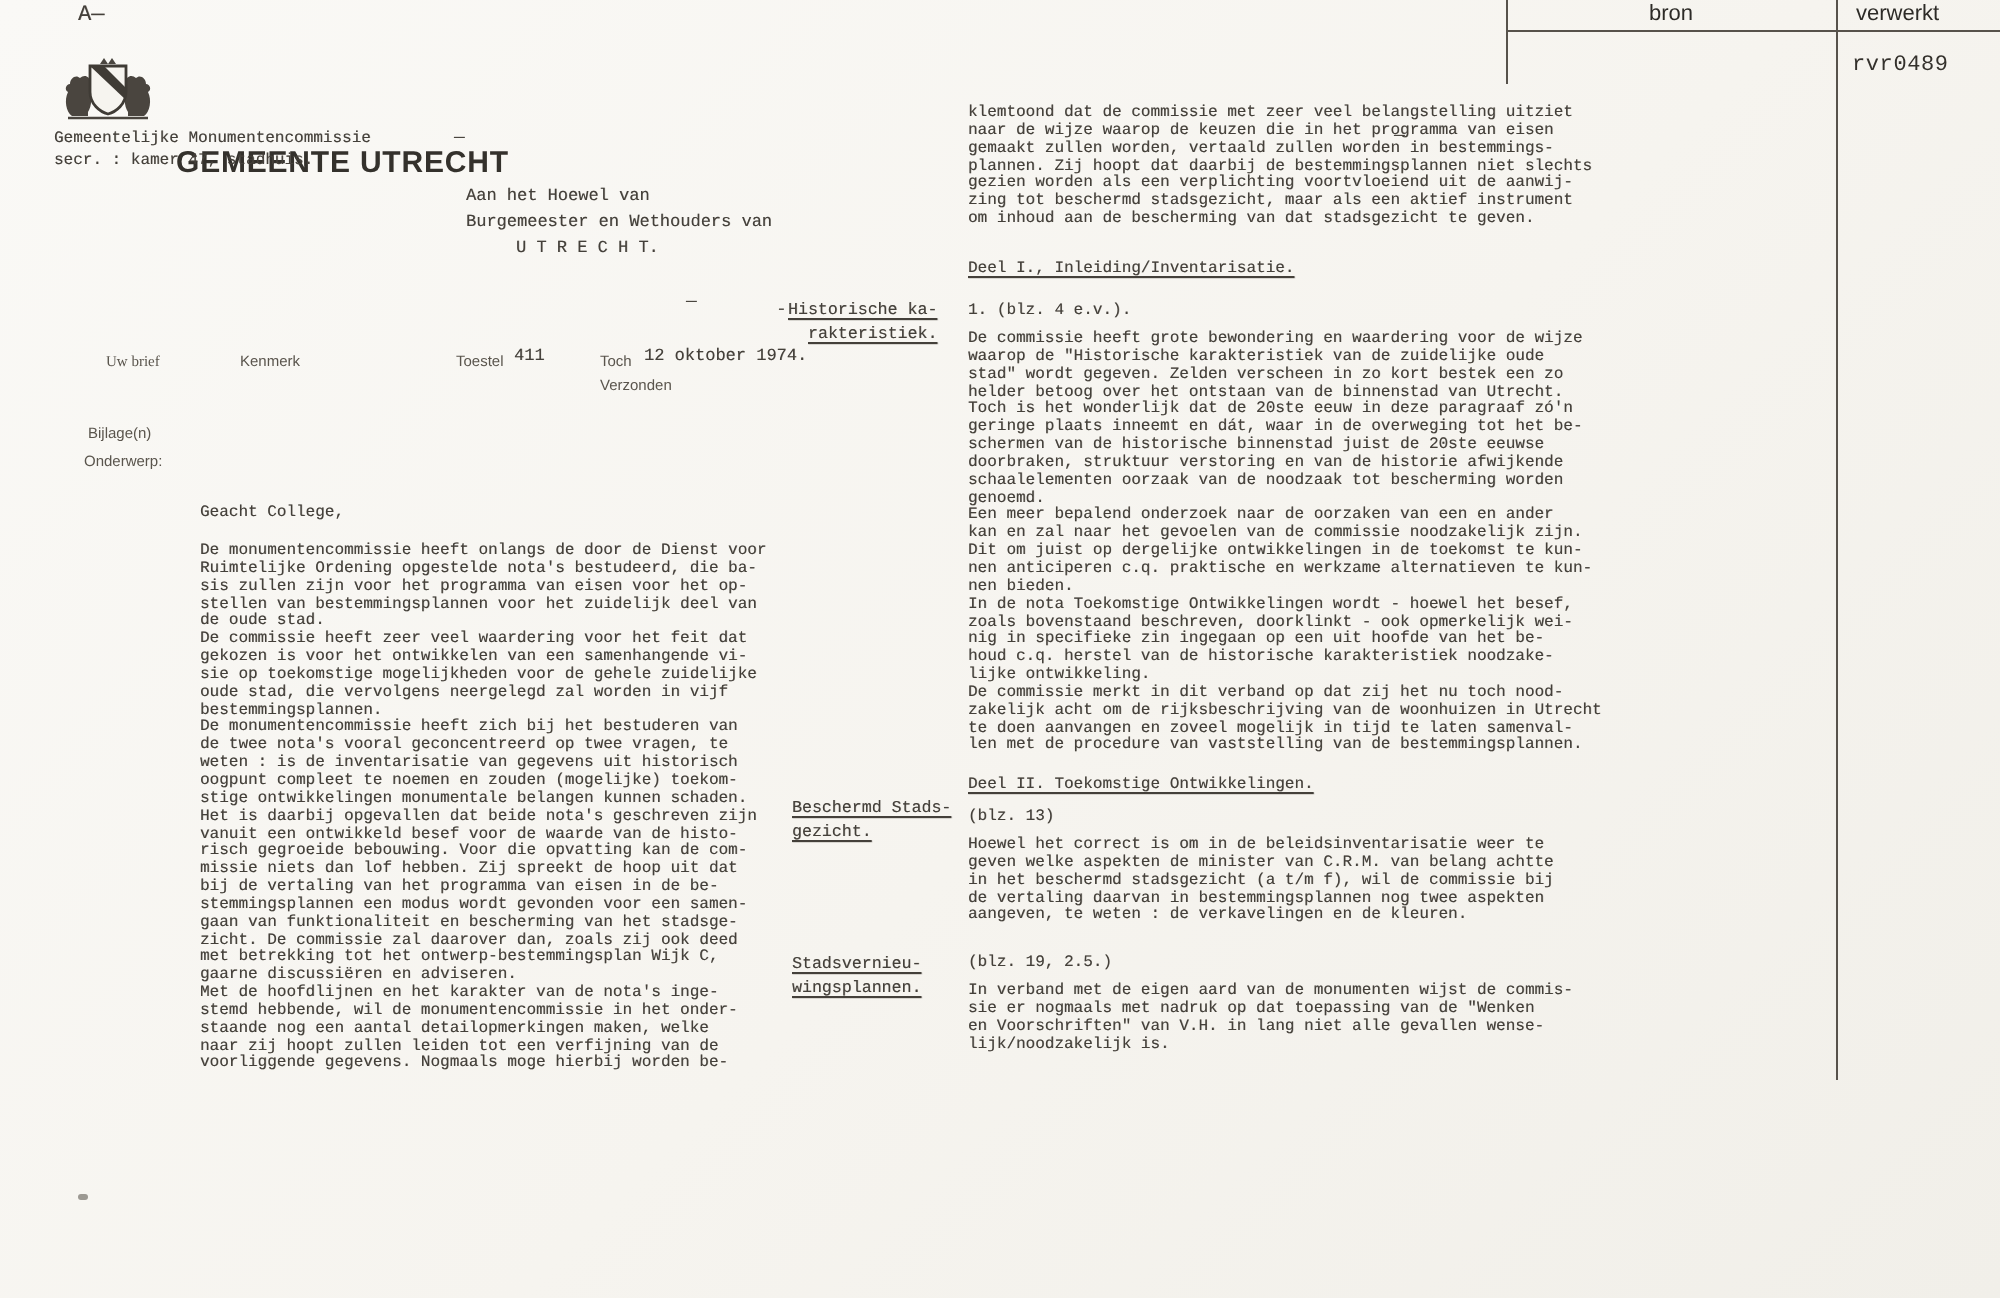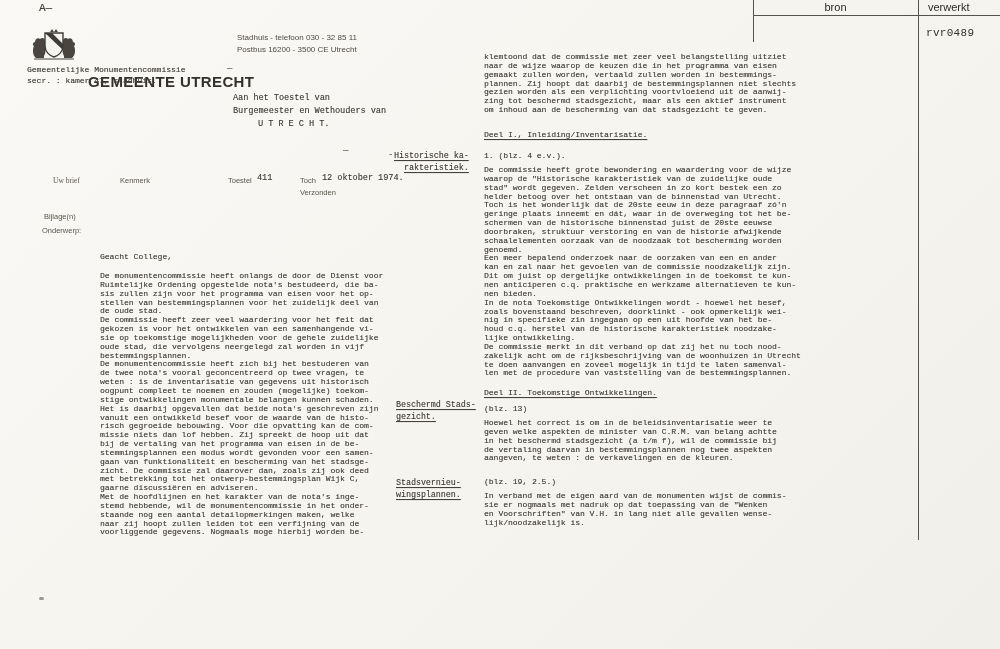--- a/index.html
+++ b/index.html
@@ -51,31 +51,29 @@
     <g fill="#4a453f">
       <path d="M10,32 c-3,-2 -4,-8 -2,-12 c-2,-1 -1,-4 1,-4 c0,-3 3,-5 5,-3 c2,-2 5,-1 5,2 l0,4 c1,3 1,8 -1,11 l0,2 z"></path>
       <path d="M46,32 c3,-2 4,-8 2,-12 c2,-1 1,-4 -1,-4 c0,-3 -3,-5 -5,-3 c-2,-2 -5,-1 -5,2 l0,4 c-1,3 -1,8 1,11 l0,2 z"></path>
       <path d="M24,6 l2,-3 2,3 2,-3 2,3 z"></path>
     </g>
     <path d="M19,7 h18 v13 c0,6 -5,10 -9,11 c-4,-1 -9,-5 -9,-11 z" fill="#f6f4ef" stroke="#3f3b35" stroke-width="1.4"></path>
     <path d="M19,7 h7 l11,11 v6 z" fill="#3f3b35"></path>
     <path d="M8,33 h40" stroke="#4a453f" stroke-width="1.2"></path>
   </svg>
   <div class="abs orgname" style="left:88px;top:45px;margin-top:28px;">GEMEENTE UTRECHT</div>
-  <div class="abs addr" style="left:237px;top:32px;">Stadhuis - telefoon 030 - 32 85 11
-Postbus 16200 - 3500 CE Utrecht</div>
   <div class="abs tw dept" style="left:27px;top:65px;">Gemeentelijke Monumentencommissie
 secr. : kamer 47, stadhuis.</div>
 
   <div class="abs dash" style="left:227px;top:64px;">—</div>
   <div class="abs dash" style="left:697px;top:63px;">—</div>
   <div class="abs dash" style="left:343px;top:146px;">—</div>
   <div class="abs dash" style="left:388px;top:150px;">-</div>
 
-  <div class="abs tw tw9" style="left:233px;top:92px;">Aan het Toestel van</div>
+  <div class="abs tw tw9" style="left:233px;top:92px;">Aan het Hoewel van</div>
   <div class="abs tw tw9" style="left:233px;top:105px;">Burgemeester en Wethouders van</div>
   <div class="abs tw tw9" style="left:258px;top:118px;">U T R E C H T.</div>
 
   <div class="abs tw mnote u" style="left:394px;top:150px;">Historische ka-</div>
   <div class="abs tw mnote u" style="left:404px;top:162px;">rakteristiek.</div>
   <div class="abs tw mnote u" style="left:396px;top:399px;">Beschermd Stads-</div>
   <div class="abs tw mnote u" style="left:396px;top:411px;">gezicht.</div>
   <div class="abs tw mnote u" style="left:396px;top:477px;">Stadsvernieu-</div>
   <div class="abs tw mnote u" style="left:396px;top:489px;">wingsplannen.</div>
 

